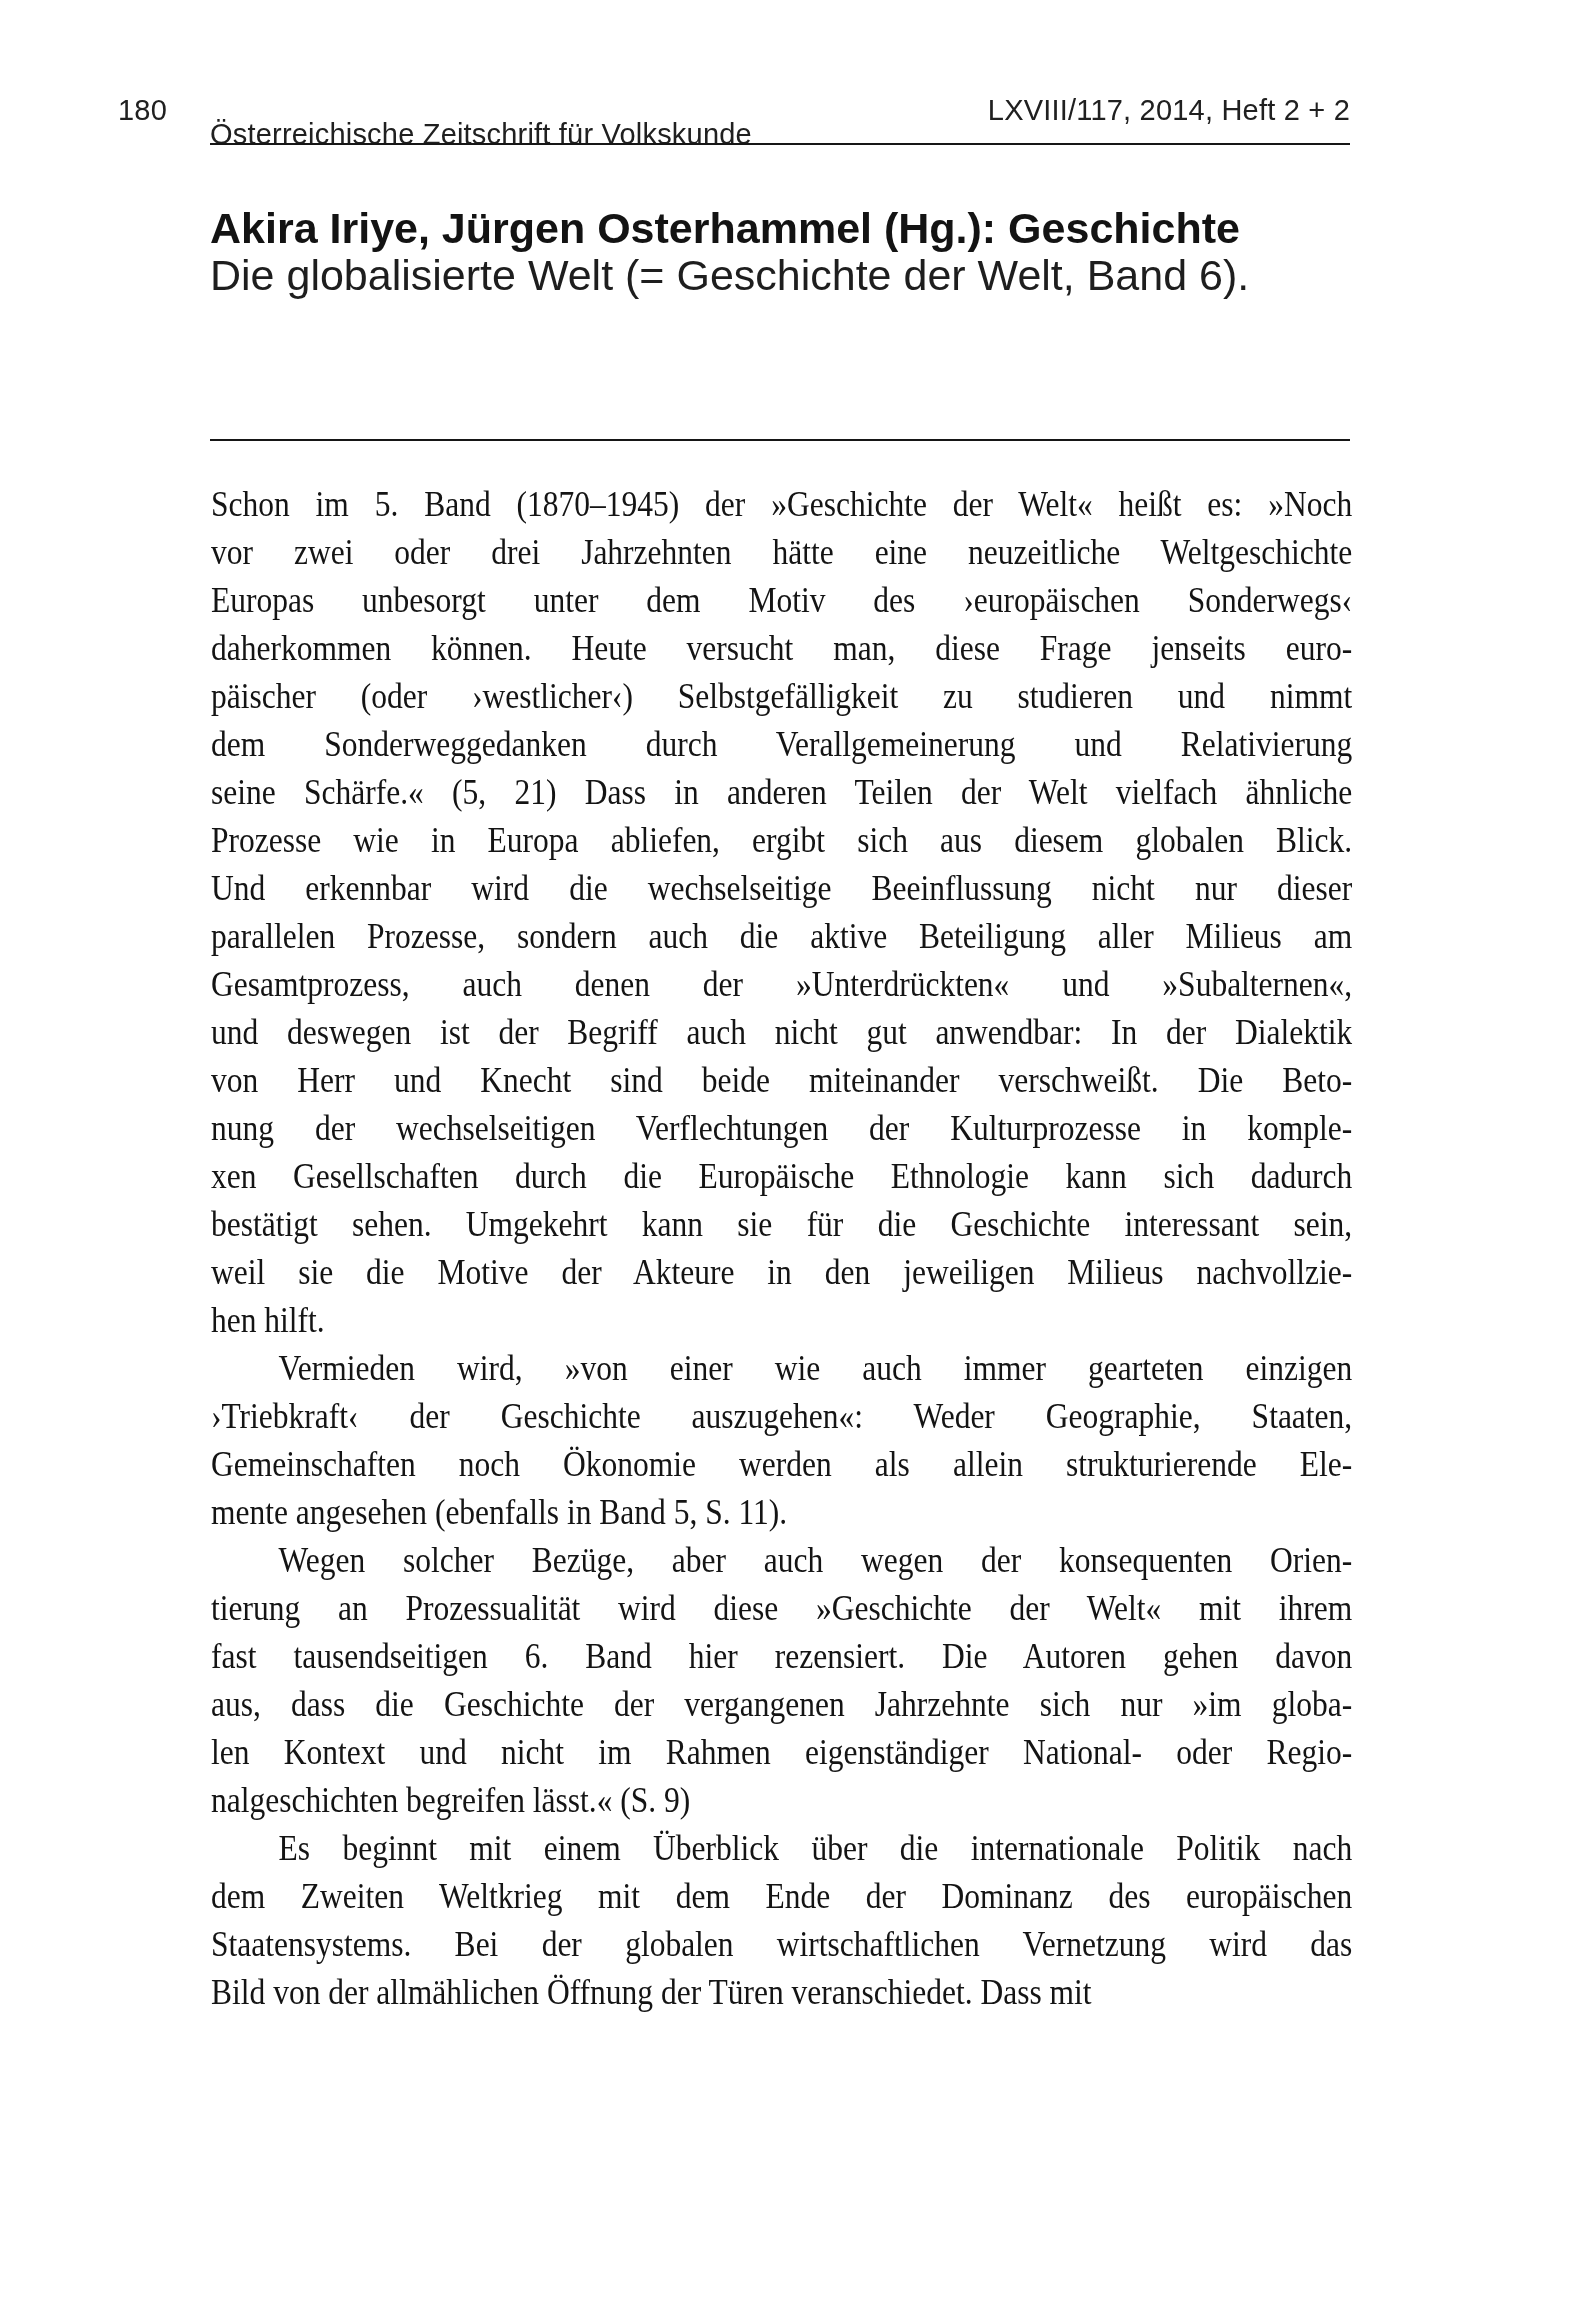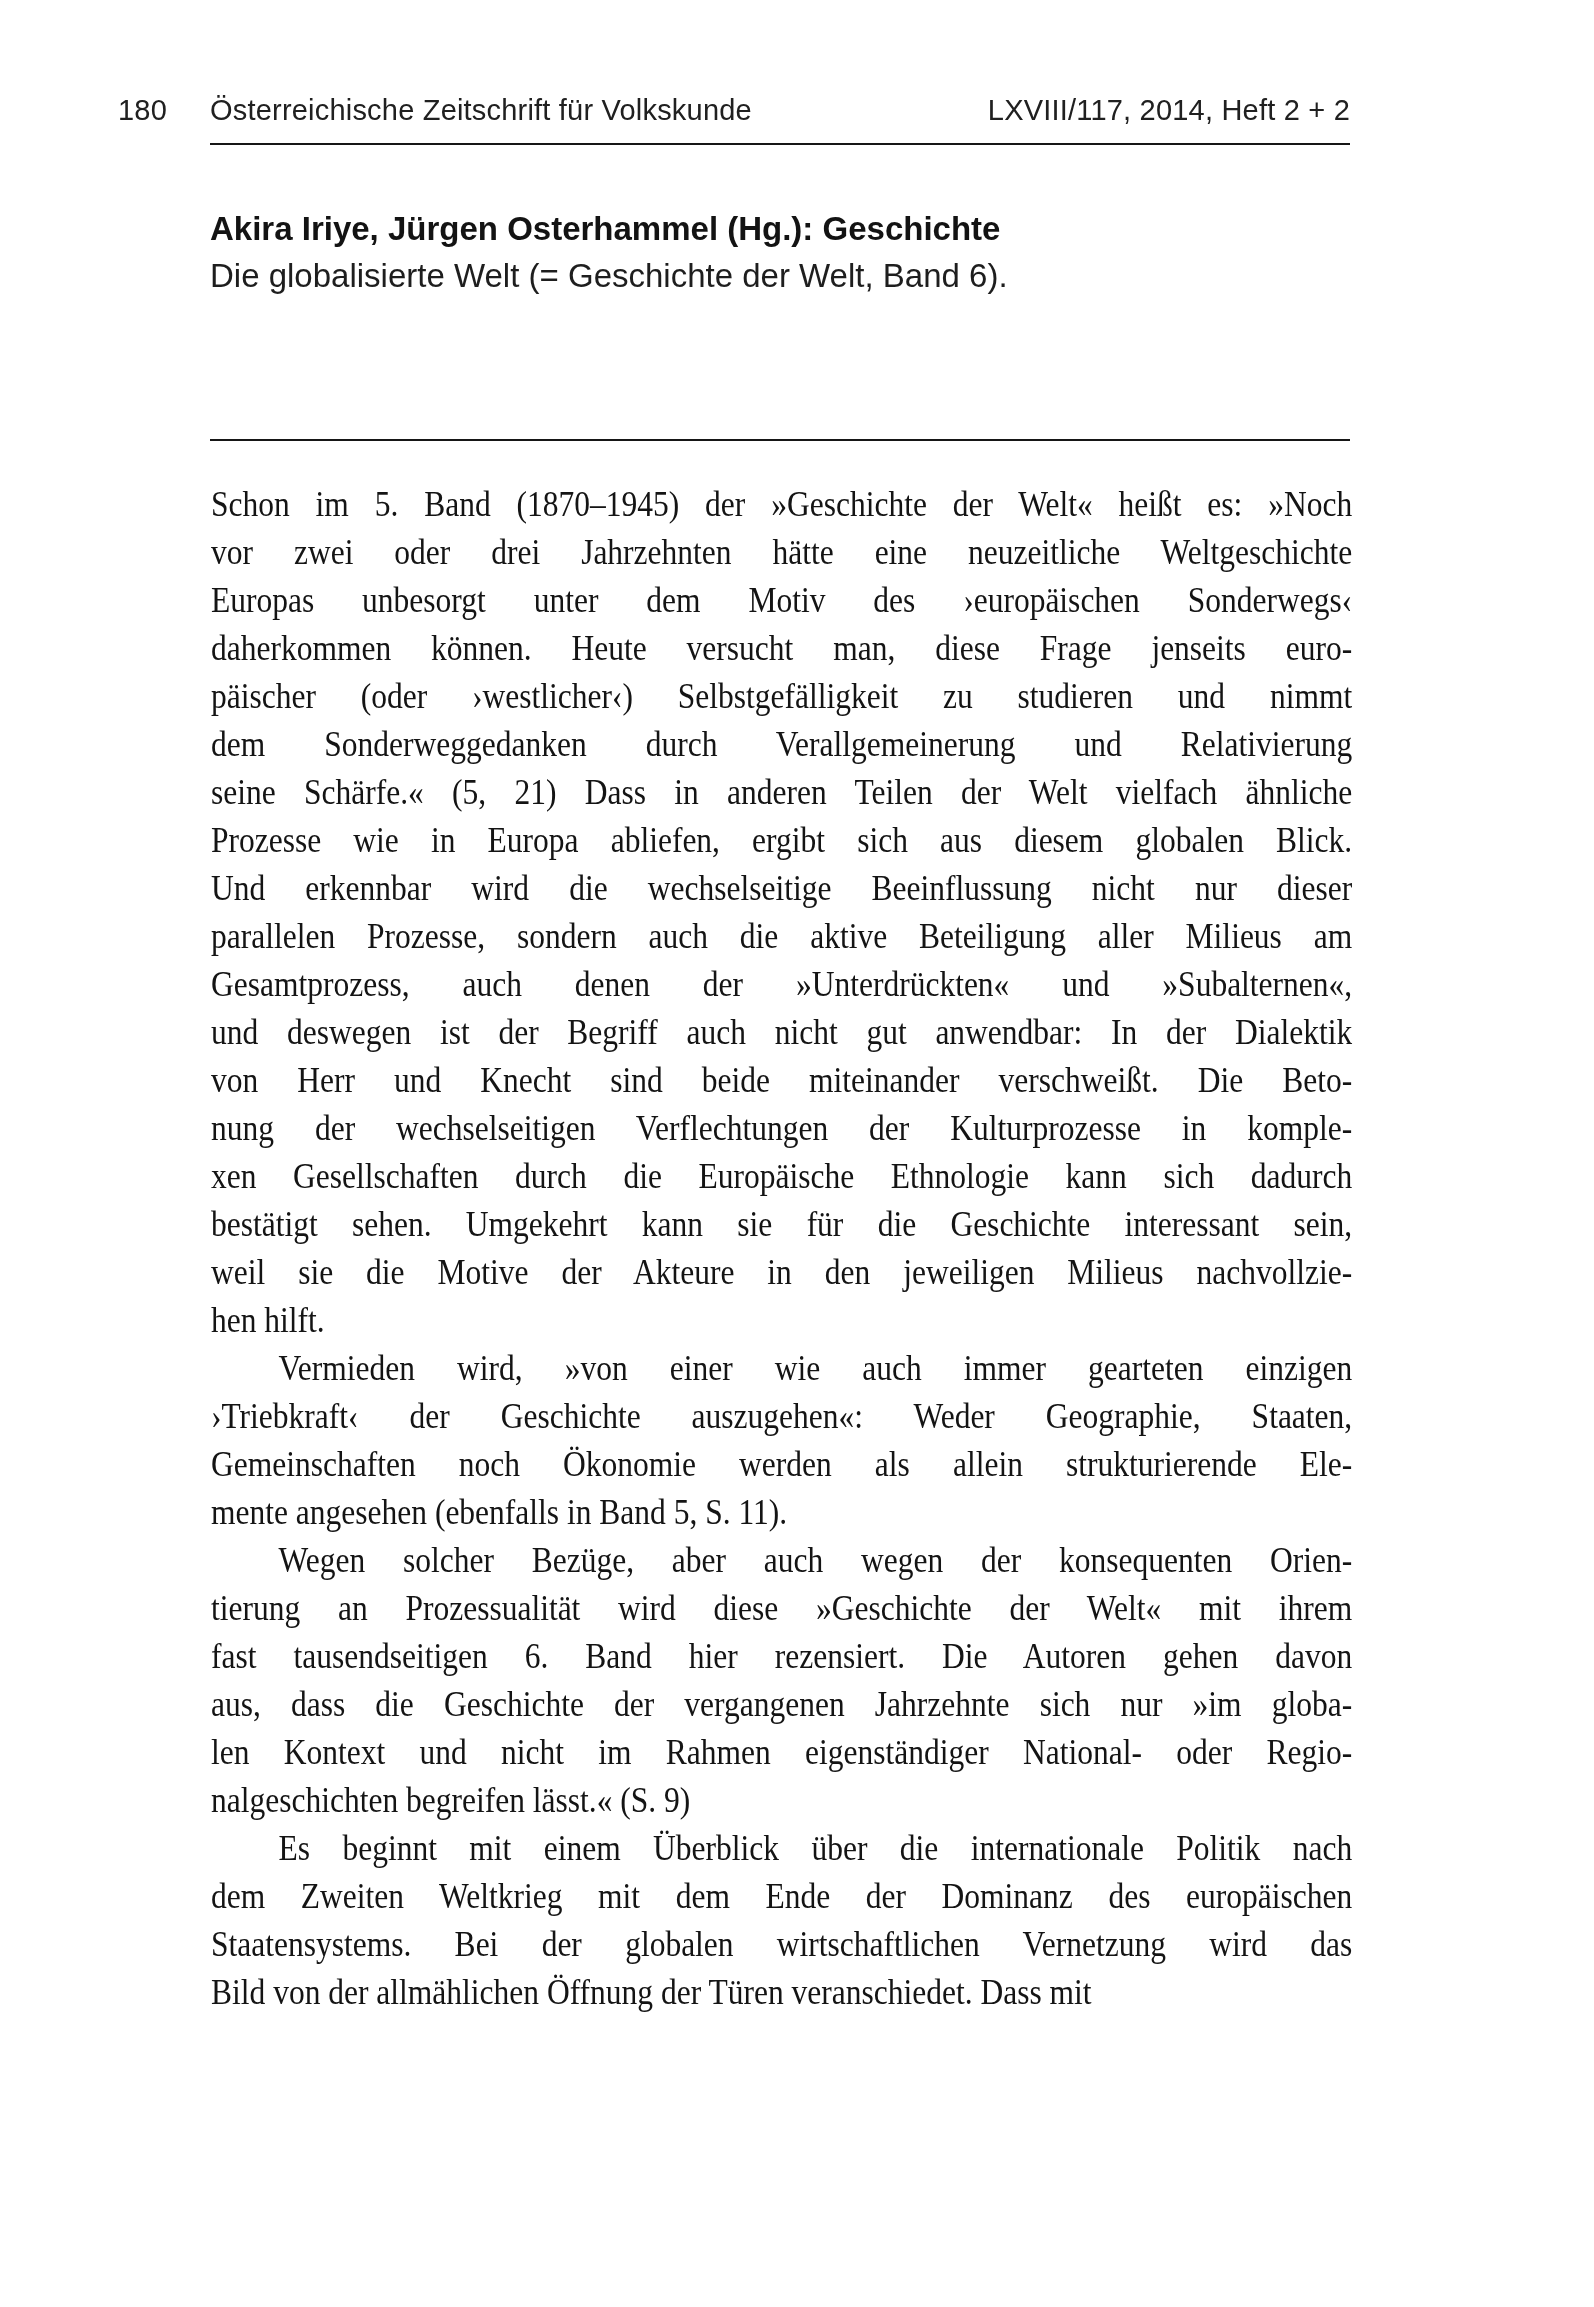--- a/index.html
+++ b/index.html
@@ -16,39 +16,39 @@
   .running-head-text {
     position: absolute;
     top: 93px;
     font-size: 29px;
     line-height: 35px;
     letter-spacing: 0.2px;
     color: #202020;
     white-space: nowrap;
   }
   #page-number   { left: 118px; }
-  #journal-title { left: 210px; }
+  #journal-title { left: 210px; margin-top: 24px; }
   #issue-info    { right: 245px; }
 
   .rule {
     position: absolute;
     left: 210px;
     width: 1140px;
     height: 2.4px;
     background: #161616;
   }
   #header-rule  { top: 143px; }
   #heading-rule { top: 439px; }
 
   
   .review-heading {
     position: absolute;
     left: 210px;
     top: 205px;
-    font-size: 33px;
+    font-size: 43px;
     line-height: 47px;
     color: #131313;
     white-space: nowrap;
   }
   .review-heading .bold { font-weight: 600; }
   .review-heading .regular { font-weight: 400; color: #1e1e1e; }
 
   
   .review-body {
     position: absolute;

